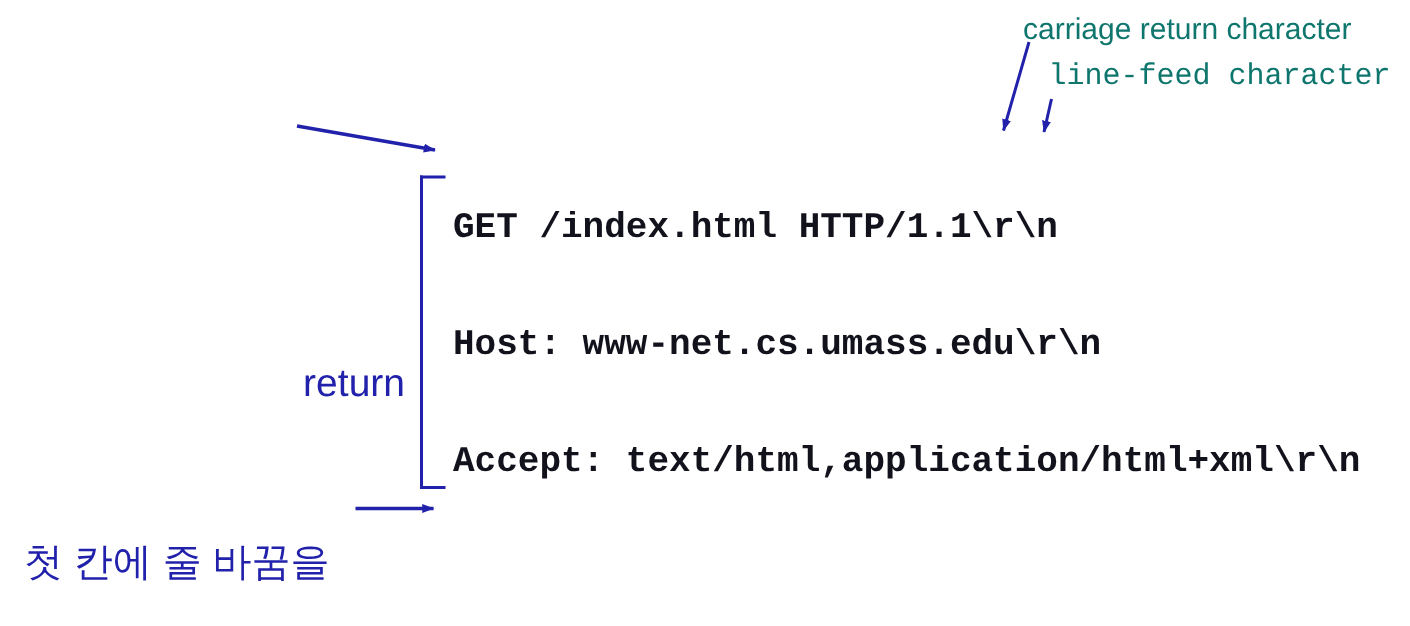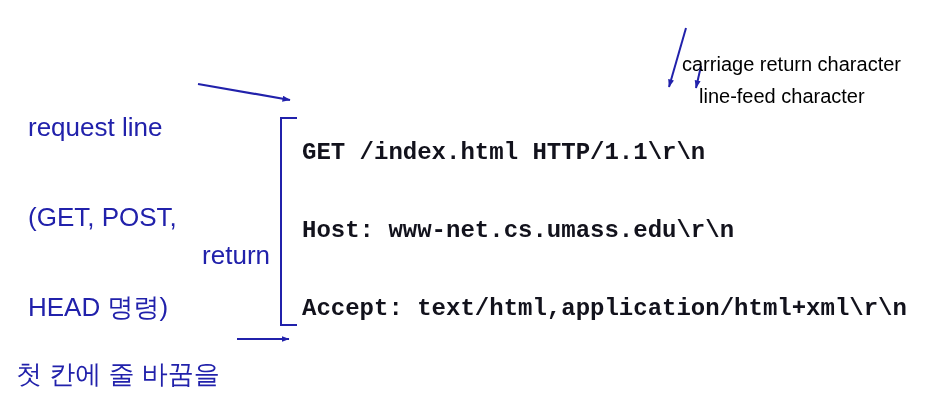--- a/index.html
+++ b/index.html
@@ -3,26 +3,26 @@
 <meta charset="utf-8">
 <style>
   html,body{margin:0;padding:0;background:#fff;}
   .canvas{
     position:relative;width:940px;height:417px;background:#ffffff;
     overflow:hidden;font-family:"Liberation Sans",sans-serif;
   }
   .arrows{position:absolute;left:0;top:0;width:940px;height:417px;pointer-events:none;}
   .label{position:absolute;white-space:pre;}
   .blue{color:#2121ab;}
-  .black-label{color:#000000;font-size:20px;line-height:24px;margin-top:44px;}
+  .black-label{color:#0f766e;font-size:20px;line-height:24px;}
   .request-line-label{left:28px;top:52px;font-size:26px;line-height:30px;}
   .header-lines-label{left:110px;top:180px;width:160px;text-align:right;font-size:26px;line-height:30px;}
   .end-note-label{left:16px;top:294px;font-size:26px;line-height:32px;}
   .cr-label{left:682px;top:8px;}
-  .lf-label{left:699px;top:40px;}
+  .lf-label{left:699px;top:40px;font-family:Liberation Mono, monospace;}
   .code{
     position:absolute;left:302px;top:88px;
     font-family:"Liberation Mono","DejaVu Sans Mono",monospace;
     font-weight:bold;font-size:24px;line-height:26px;
     color:#12121c;white-space:pre;
   }
   .code div{height:26px;font-family:Liberation Mono, monospace;}
   .bracket{
     position:absolute;left:280px;top:117px;width:15px;height:205px;
     border-left:2px solid #2121ab;
@@ -40,25 +40,20 @@
       <marker id="arr" markerWidth="9" markerHeight="7" refX="7.5" refY="3" orient="auto" markerUnits="userSpaceOnUse">
         <path d="M0,0 L8,3 L0,6 Z" fill="#2121ab"></path>
       </marker>
     </defs>
     <path d="M198,84 L290,100" stroke="#2121ab" stroke-width="2.2" fill="none" marker-end="url(#arr)"></path>
     <path d="M686,28 L669,87" stroke="#2121ab" stroke-width="2" fill="none" marker-end="url(#arr)"></path>
     <path d="M701,66 L696,88" stroke="#2121ab" stroke-width="2" fill="none" marker-end="url(#arr)"></path>
     <path d="M237,339 L289,339" stroke="#2121ab" stroke-width="2.2" fill="none" marker-end="url(#arr)"></path>
   </svg>
 
-  <div class="label blue request-line-label">
-    <div>request line</div>
-    <div>(GET, POST,</div>
-    <div>HEAD 명령)</div>
-  </div>
 
   <div class="label blue header-lines-label">
     <div>return</div>
   </div>
 
   <div class="label blue end-note-label">
     <div>첫 칸에 줄 바꿈을</div>
     
     
   </div>

